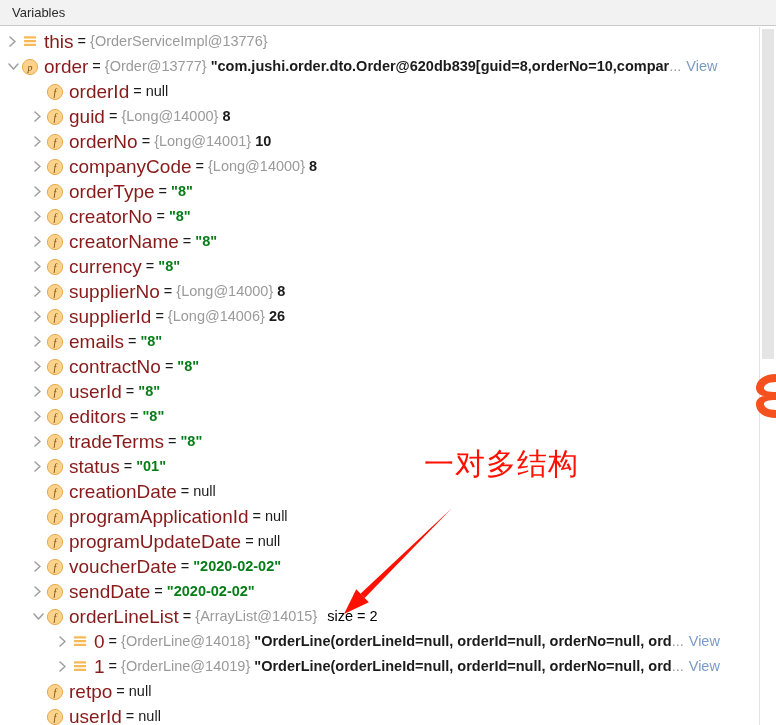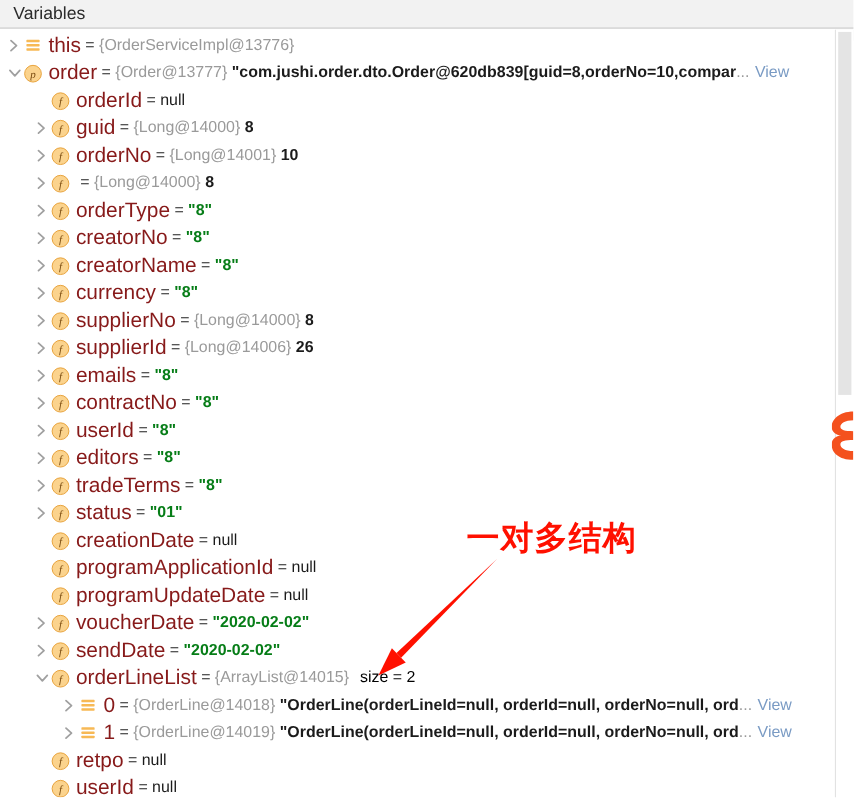--- a/index.html
+++ b/index.html
@@ -18,21 +18,21 @@
   
   #tab-header {
     height: 26px;
     background: #f2f2f2;
     border-bottom: 1px solid #c9c9c9;
     display: flex;
     align-items: center;
     box-sizing: border-box;
   }
   #tab-header .tab {
-    font-size: 16px;
+    font-size: 13px;
     color: #2b2b2b;
     padding: 0 10px 0 12px;
     line-height: 25px;
     white-space: nowrap;
     overflow: hidden;
   }
 
   
   #tree-wrap {
     position: absolute;
@@ -154,27 +154,26 @@
 
   
   #annot {
     position: absolute;
     inset: 0;
     pointer-events: none;
   }
   #annot-text {
     position: absolute;
     left: 424px;
-    top: 469px;
+    top: 444px;
     color: #ff1000;
     font-size: 30px;
     font-family: "DejaVu Sans", sans-serif;
     letter-spacing: 1px;
     white-space: nowrap;
-    font-weight: bold;
   }
 
   
   #edge-graphic {
     position: absolute;
     right: 0;
     top: 372px;
     width: 20px;
     height: 48px;
     overflow: hidden;
@@ -286,20 +285,21 @@
           <svg width="11" height="13" viewBox="0 0 11 13">
             <path d="M3 2 L8 6.5 L3 11" fill="none" stroke="#a0a0a0" stroke-width="1.6" stroke-linecap="round" stroke-linejoin="round"></path>
           </svg>
         </span>
         <span class="badge">
           <svg width="18" height="18" viewBox="0 0 18 18">
             <circle cx="9" cy="9" r="7.6" fill="#fbd38d" stroke="#e8a33d" stroke-width="0.9"></circle>
             <text x="9" y="12.6" font-family="Liberation Serif, serif" font-size="10" font-style="italic" fill="#7a4b10" text-anchor="middle">f</text>
           </svg>
         </span>
+        <span class="nm">companyCode</span>
         <span class="eq">=</span>
         <span class="ref">{Long@14000}</span>
         <span>&nbsp;</span>
         <span class="numv cellgrow">8</span>
       </div>
       <div class="row">
         <span class="indent" style="width: 29px;"></span>
         <span class="chev">
           <svg width="11" height="13" viewBox="0 0 11 13">
             <path d="M3 2 L8 6.5 L3 11" fill="none" stroke="#a0a0a0" stroke-width="1.6" stroke-linecap="round" stroke-linejoin="round"></path>

